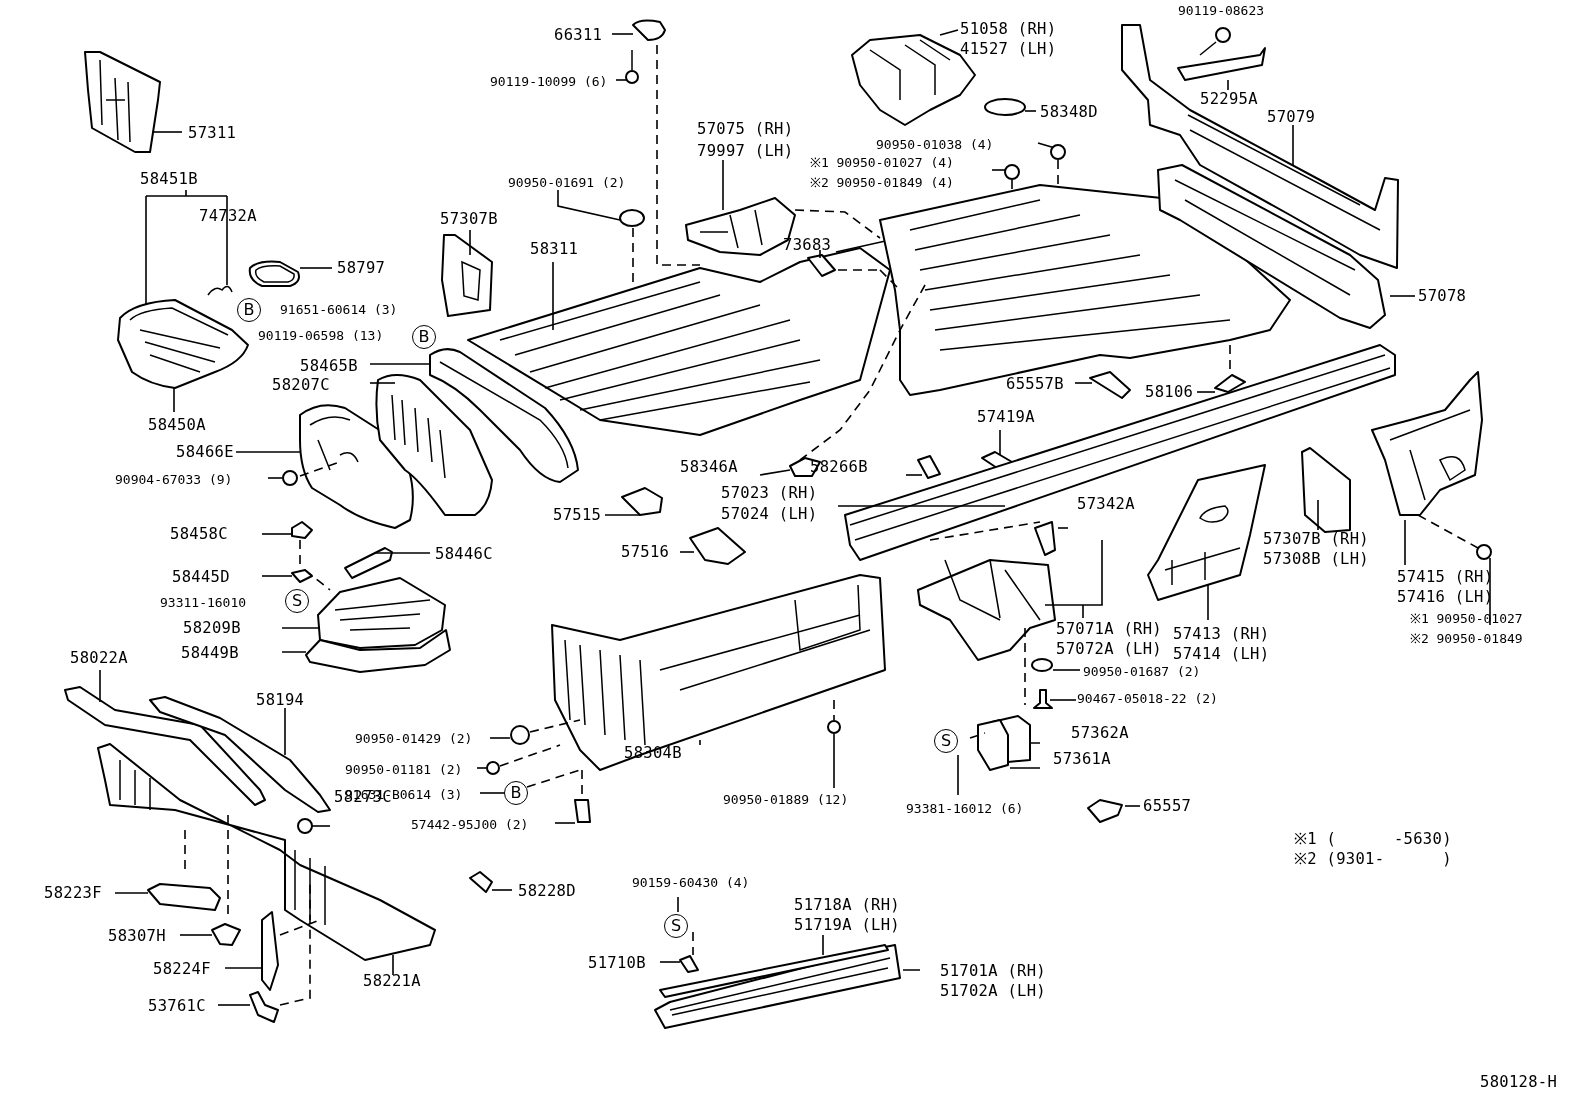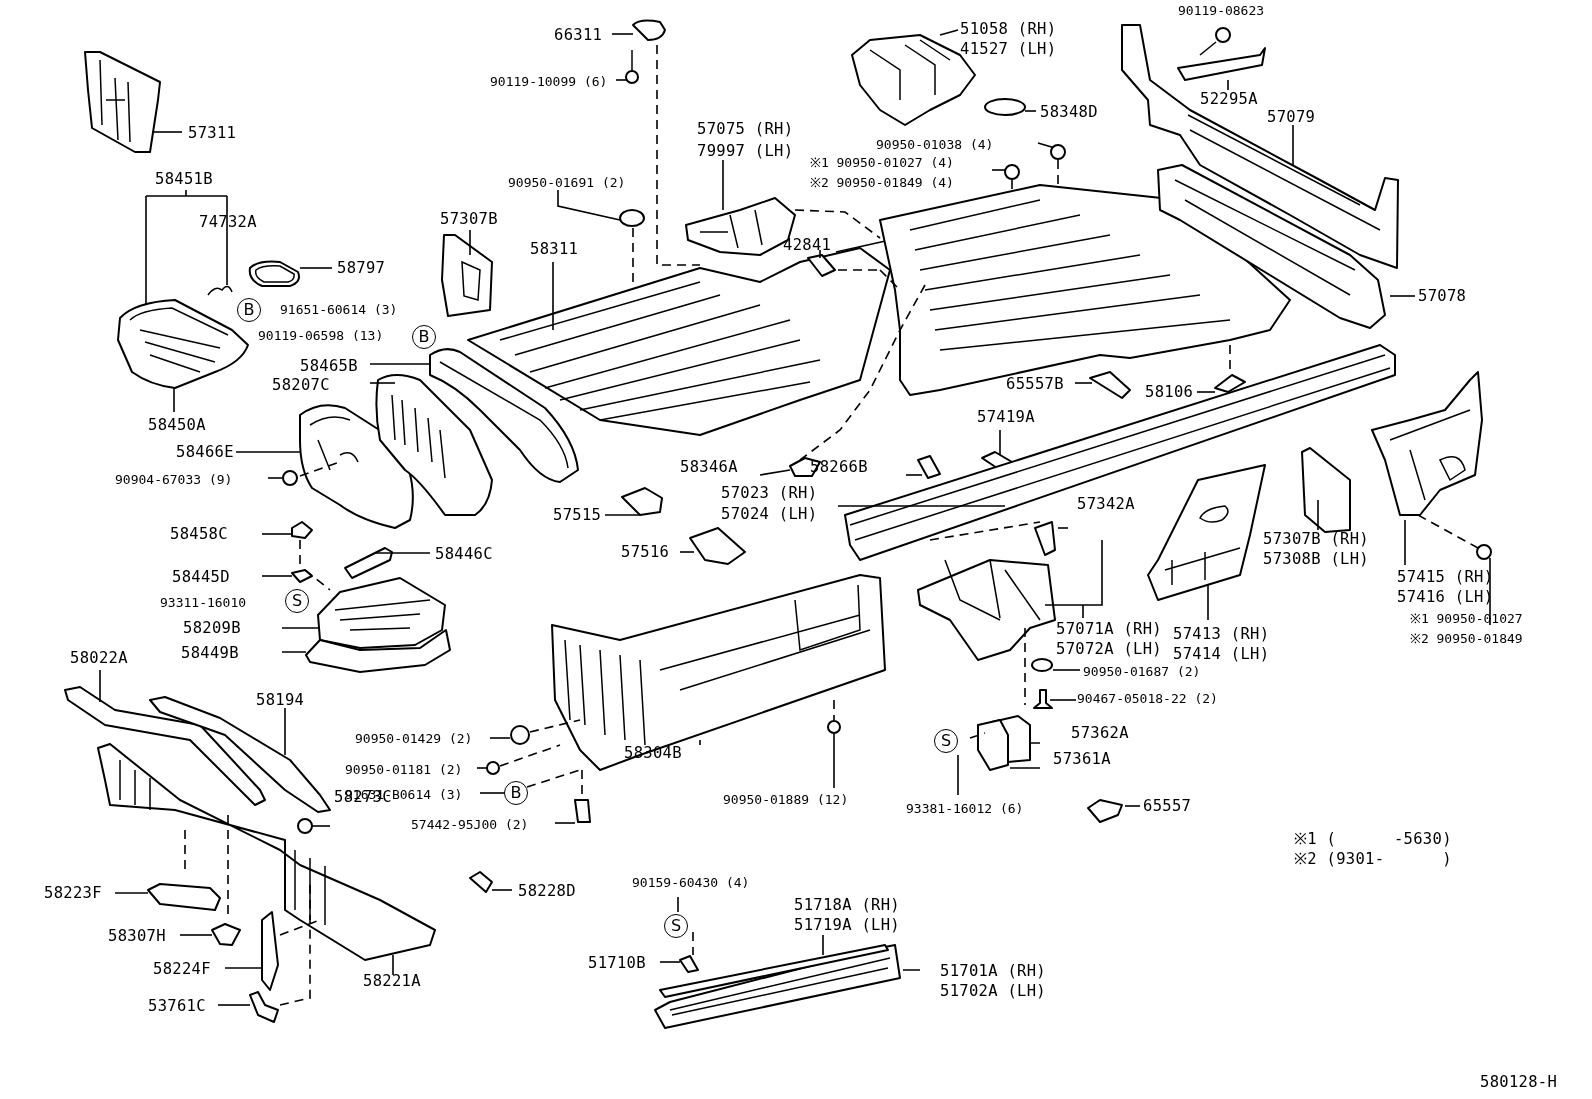--- a/index.html
+++ b/index.html
@@ -337,38 +337,38 @@
 </svg>
 
 <div class="circ" style="left:237px;top:298px">B</div>
 <div class="circ" style="left:412px;top:325px">B</div>
 <div class="circ" style="left:285px;top:589px">S</div>
 <div class="circ" style="left:504px;top:781px">B</div>
 <div class="circ" style="left:934px;top:729px">S</div>
 <div class="circ" style="left:664px;top:914px">S</div>
 
 <span class="lbl" style="left:188px;top:124px">57311</span>
-<span class="lbl" style="left:155px;top:170px">58451B</span>
-<span class="lbl" style="left:199px;top:213px">74732A</span>
+<span class="lbl" style="left:140px;top:170px">58451B</span>
+<span class="lbl" style="left:199px;top:207px">74732A</span>
 <span class="lbl" style="left:337px;top:259px">58797</span>
 <span class="lbl sm" style="left:280px;top:301px">91651-60614 (3)</span>
 <span class="lbl sm" style="left:258px;top:327px">90119-06598 (13)</span>
 <span class="lbl" style="left:148px;top:416px">58450A</span>
 <span class="lbl" style="left:300px;top:357px">58465B</span>
 <span class="lbl" style="left:272px;top:376px">58207C</span>
 <span class="lbl" style="left:176px;top:443px">58466E</span>
 <span class="lbl sm" style="left:115px;top:471px">90904-67033 (9)</span>
 <span class="lbl" style="left:554px;top:26px">66311</span>
 <span class="lbl sm" style="left:490px;top:73px">90119-10099 (6)</span>
 <span class="lbl sm" style="left:508px;top:174px">90950-01691 (2)</span>
 <span class="lbl" style="left:440px;top:210px">57307B</span>
 <span class="lbl" style="left:530px;top:240px">58311</span>
 <span class="lbl" style="left:697px;top:120px">57075 (RH)</span>
 <span class="lbl" style="left:697px;top:142px">79997 (LH)</span>
-<span class="lbl" style="left:783px;top:236px">42841</span>
+<span class="lbl" style="left:783px;top:236px">73683</span>
 <span class="lbl" style="left:960px;top:20px">51058 (RH)</span>
 <span class="lbl" style="left:960px;top:40px">41527 (LH)</span>
 <span class="lbl" style="left:1040px;top:103px">58348D</span>
 <span class="lbl sm" style="left:876px;top:136px">90950-01038 (4)</span>
 <span class="lbl sm" style="left:810px;top:154px">※1 90950-01027 (4)</span>
 <span class="lbl sm" style="left:810px;top:174px">※2 90950-01849 (4)</span>
 <span class="lbl sm" style="left:1178px;top:2px">90119-08623</span>
 <span class="lbl" style="left:1200px;top:90px">52295A</span>
 <span class="lbl" style="left:1267px;top:108px">57079</span>
 <span class="lbl" style="left:1418px;top:287px">57078</span>

